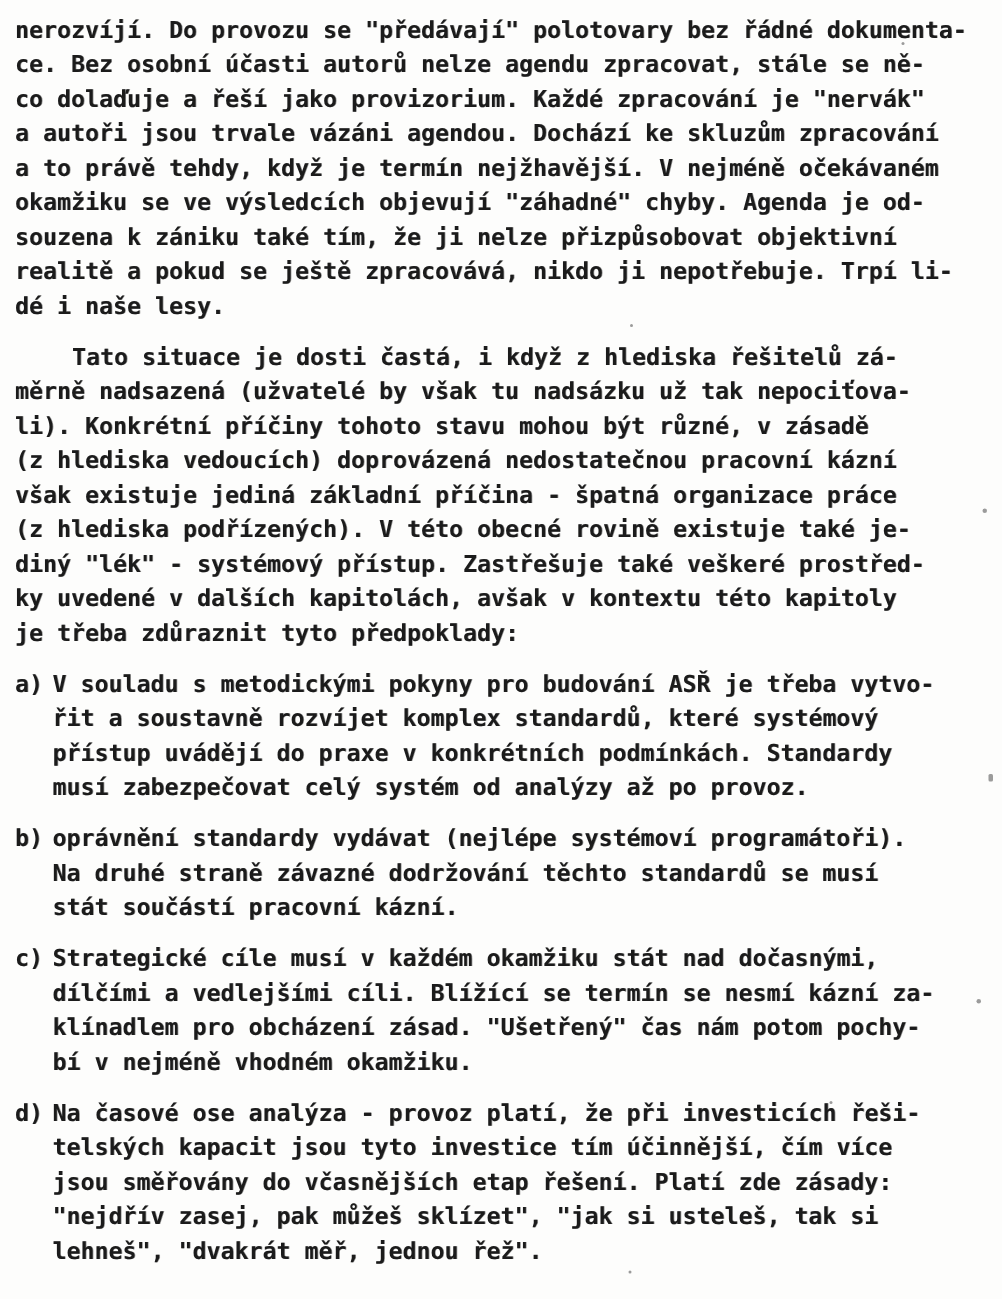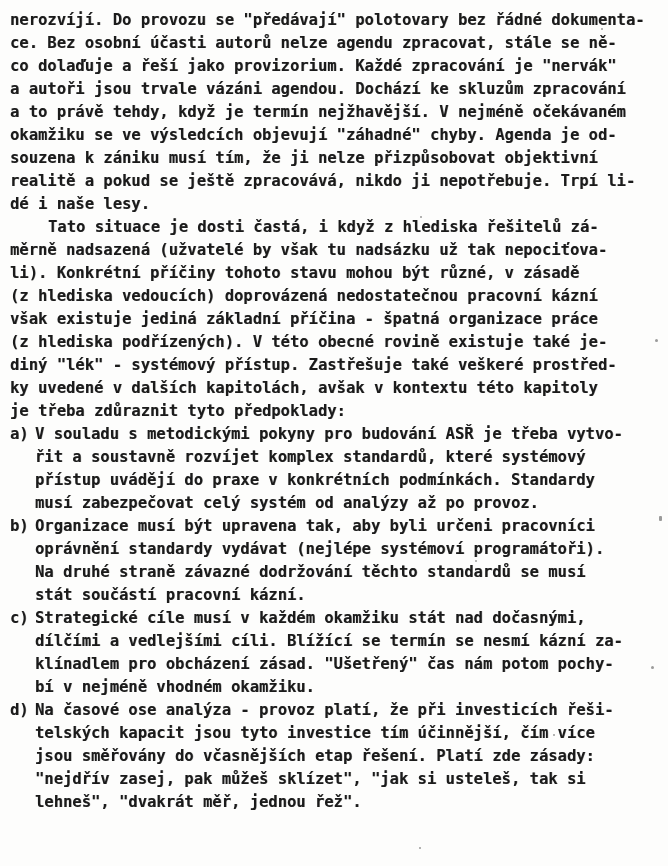--- a/index.html
+++ b/index.html
@@ -21,21 +21,21 @@
     color: #1b1b1b;
     text-shadow: 0.5px 0.3px 0 rgba(25,25,25,0.45);
   }
   .doc {
     position: absolute;
     left: 10px;
     top: 9px;
     width: 648px;
   }
   .block { margin: 0; }
-  .block + .block { }
+  .block + .block { margin-top: 11px; }
   .block.list-item { display: flex; align-items: flex-start; }
   .list-label { flex: 0 0 25px; }
   .lines { flex: 1 1 auto; }
   .line { white-space: pre; }
   .line.indent { text-indent: 38px; }
   .underline {
     text-decoration-thickness: 1.5px;
     text-underline-offset: 3px;
   }
   .speck {
@@ -50,21 +50,21 @@
 
 <div class="scan">
   <div class="doc">
       <div class="block paragraph">
         <div class="line"><span>nerozvíjí. Do provozu se "předávají" polotovary bez řádné dokumenta-</span></div>
         <div class="line"><span>ce. Bez osobní účasti autorů nelze agendu zpracovat, stále se ně-</span></div>
         <div class="line"><span>co dolaďuje a řeší jako provizorium. Každé zpracování je "nervák"</span></div>
         <div class="line"><span>a autoři jsou trvale vázáni agendou. Dochází ke skluzům zpracování</span></div>
         <div class="line"><span>a to právě tehdy, když je termín nejžhavější. V nejméně očekávaném</span></div>
         <div class="line"><span>okamžiku se ve výsledcích objevují "záhadné" chyby. Agenda je od-</span></div>
-        <div class="line"><span>souzena k zániku musí tím, že ji nelze přizpůsobovat objektivní</span></div>
+        <div class="line"><span>souzena k zániku také tím, že ji nelze přizpůsobovat objektivní</span></div>
         <div class="line"><span>realitě a pokud se ještě zpracovává, nikdo ji nepotřebuje. Trpí li-</span></div>
         <div class="line"><span>dé i naše lesy.</span></div>
       </div>
       <div class="block paragraph">
         <div class="line indent"><span>Tato situace je dosti častá, i když z hlediska řešitelů zá-</span></div>
         <div class="line"><span>měrně nadsazená (užvatelé by však tu nadsázku už tak nepociťova-</span></div>
         <div class="line"><span>li). Konkrétní příčiny tohoto stavu mohou být různé, v zásadě</span></div>
         <div class="line"><span>(z hlediska vedoucích) doprovázená nedostatečnou pracovní kázní</span></div>
         <div class="line"><span>však existuje jediná základní příčina - špatná organizace práce</span></div>
         <div class="line"><span>(z hlediska podřízených). V této obecné rovině existuje také je-</span></div>
@@ -77,21 +77,20 @@
         <div class="lines">
           <div class="line"><span>V souladu s metodickými pokyny pro budování ASŘ je třeba vytvo-</span></div>
           <div class="line"><span>řit a soustavně rozvíjet </span><span class="underline">komplex standardů</span><span>, které systémový</span></div>
           <div class="line"><span>přístup uvádějí do praxe v konkrétních podmínkách. Standardy</span></div>
           <div class="line"><span>musí zabezpečovat celý systém od analýzy až po provoz.</span></div>
         </div>
       </div>
       <div class="block list-item">
         <span class="list-label">b)</span>
         <div class="lines">
-          <div class="line"><span class="underline">Organizace</span><span> musí být upravena tak, aby byli určeni pracovníci</span></div>
           <div class="line"><span>oprávnění standardy vydávat (nejlépe systémoví programátoři).</span></div>
           <div class="line"><span>Na druhé straně závazné dodržování těchto standardů se musí</span></div>
           <div class="line"><span>stát součástí pracovní kázní.</span></div>
         </div>
       </div>
       <div class="block list-item">
         <span class="list-label">c)</span>
         <div class="lines">
           <div class="line"><span class="underline">Strategické cíle</span><span> musí v každém okamžiku stát nad dočasnými,</span></div>
           <div class="line"><span>dílčími a vedlejšími cíli. Blížící se termín se nesmí kázní za-</span></div>

